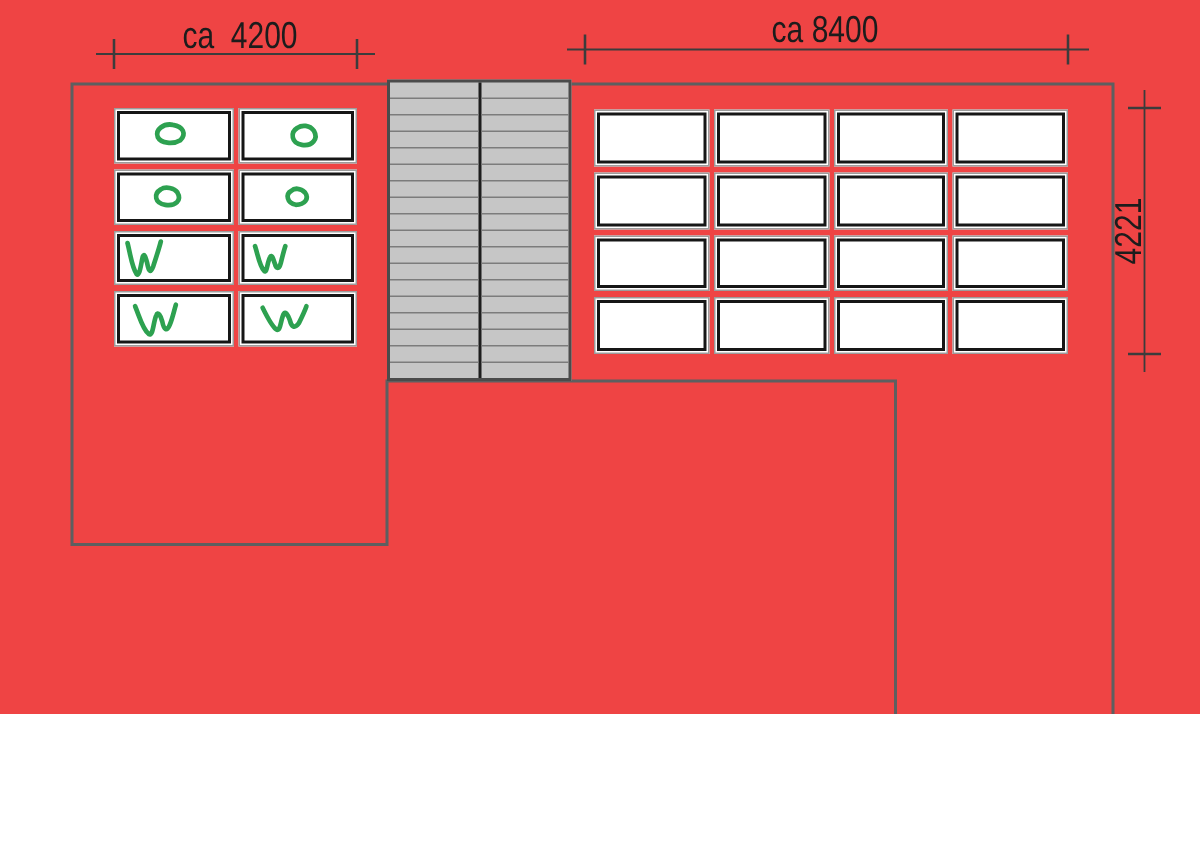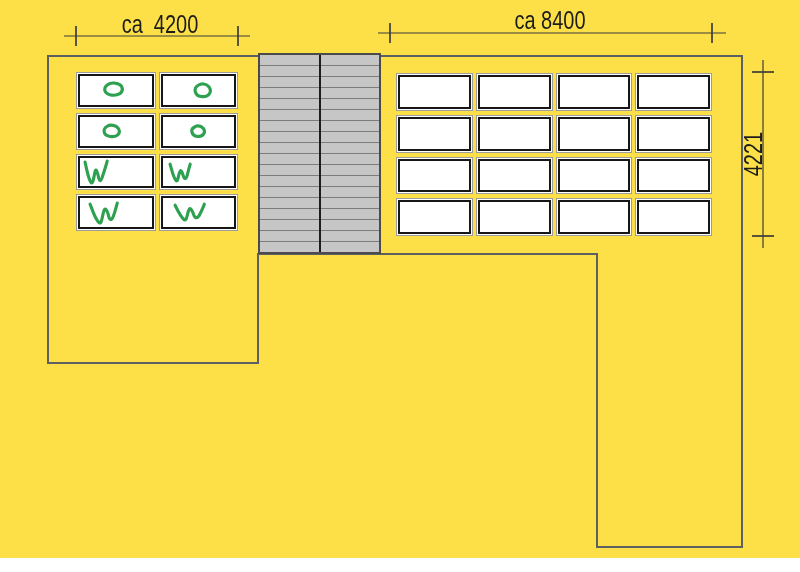--- a/index.html
+++ b/index.html
@@ -7,21 +7,21 @@
     --stair-fill:#c6c6c6;
     --stair-line:#7c7c7c;
     --outline:#5d5f60;
     --panel-border:#161616;
     --panel-outer:#9c9c9c;
     --dim-color:#3c3c3c;
     --text-color:#1c1c1c;
   }
   html,body{margin:0;padding:0;background:#ffffff;}
   .canvas{
-    position:relative;width:800px;height:558px;background:#fde047;overflow:hidden;
+    position:relative;width:800px;height:476px;background:#ef4444;overflow:hidden;
     font-family:"Liberation Sans", sans-serif;color:var(--text-color);
   }
   .overlay{position:absolute;left:0;top:0;width:800px;height:572px;z-index:1;}
   .overlay .bld{fill:none;stroke:var(--outline);stroke-width:2;}
   .overlay .dim{stroke:var(--dim-color);stroke-width:1.2;}
   .overlay .tick{stroke:var(--dim-color);stroke-width:1.7;}
 
   .stairs{
     position:absolute;left:258px;top:53px;width:123px;height:201px;z-index:2;
     display:flex;box-sizing:border-box;border:2px solid #4b4b4b;background:var(--stair-fill);

